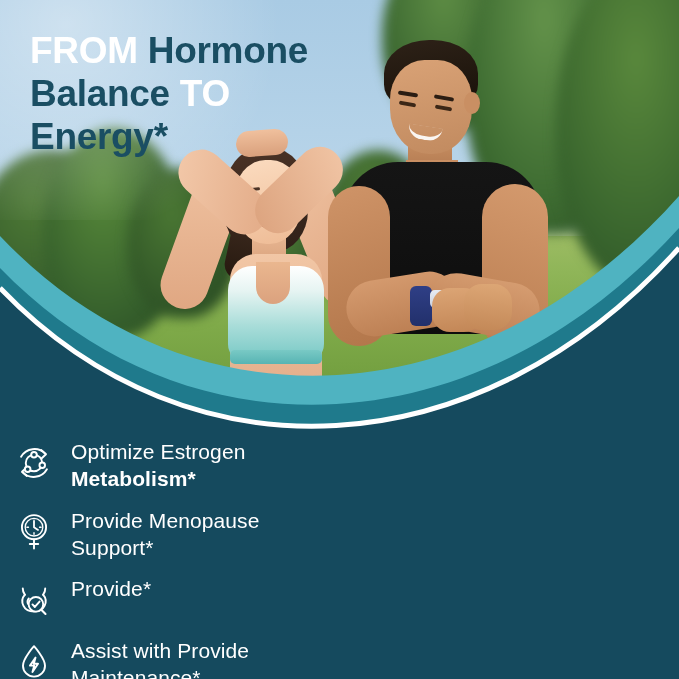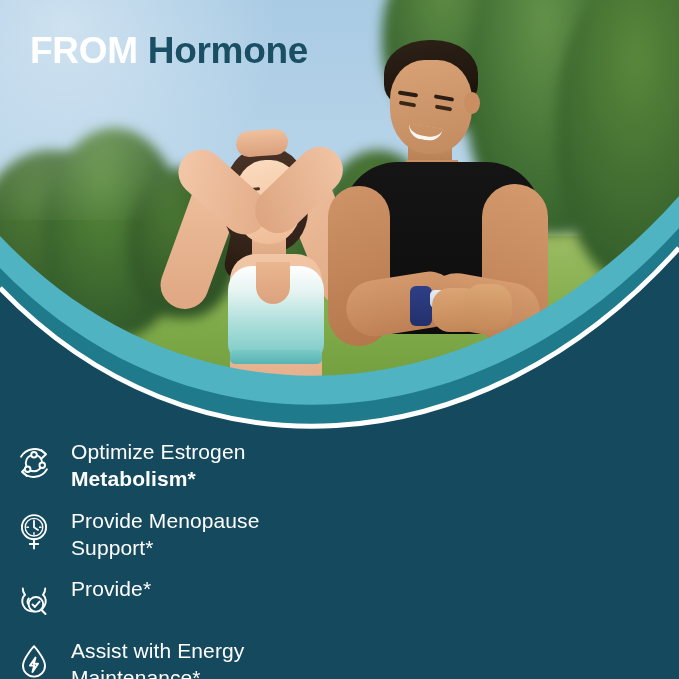--- a/index.html
+++ b/index.html
@@ -280,20 +280,27 @@
 
     <path d="M0,288 C190,486 480,470 679,248" fill="none" stroke="#FFFFFF" stroke-width="5"></path>
     <path d="M0,232 C190,452 480,468 679,196" fill="none" stroke="#FFFFFF" stroke-width="0"></path>
   </svg>
 
   <div id="headline">
     <div>
       <span class="hl-white">FROM</span>
       <span class="hl-dark">Hormone</span>
     </div>
+    <div>
+      <span class="hl-dark">Balance</span>
+      <span class="hl-white">TO</span>
+    </div>
+    <div>
+      <span class="hl-dark">Energy*</span>
+    </div>
   </div>
 
   <div id="benefits">
 
     <div class="benefit">
       <span class="benefit-icon">
         <svg viewBox="0 0 48 48" fill="none" stroke="#fff" stroke-width="2" stroke-linecap="round" stroke-linejoin="round">
           <path d="M10.5 17.5A16 16 0 0 1 36 14.5"></path>
           <path d="M31.5 10.5 L36.5 14.8 L31.8 19.3"></path>
           <path d="M37.5 30.5A16 16 0 0 1 12 33.5"></path>
@@ -344,19 +351,19 @@
     </div>
 
     <div class="benefit">
       <span class="benefit-icon">
         <svg viewBox="0 0 48 48" fill="none" stroke="#fff" stroke-width="2" stroke-linecap="round" stroke-linejoin="round">
           <path d="M24 7.5 C24 7.5 12.5 20.2 12.5 27.8 A11.5 11.5 0 0 0 35.5 27.8 C35.5 20.2 24 7.5 24 7.5 Z"></path>
           <path d="M25.6 19.4 L19.8 27.8 h4.4 l-1.8 6.6 5.8-8.6h-4.4z"></path>
         </svg>
       </span>
       <span class="benefit-label">
-        <span style="display: block;">Assist with Energy</span>
+        <span style="display: block;">Assist with Provide</span>
         <span style="display: block;">Maintenance*</span>
       </span>
     </div>
 
   </div>
 </div>
 
 </body></html>

